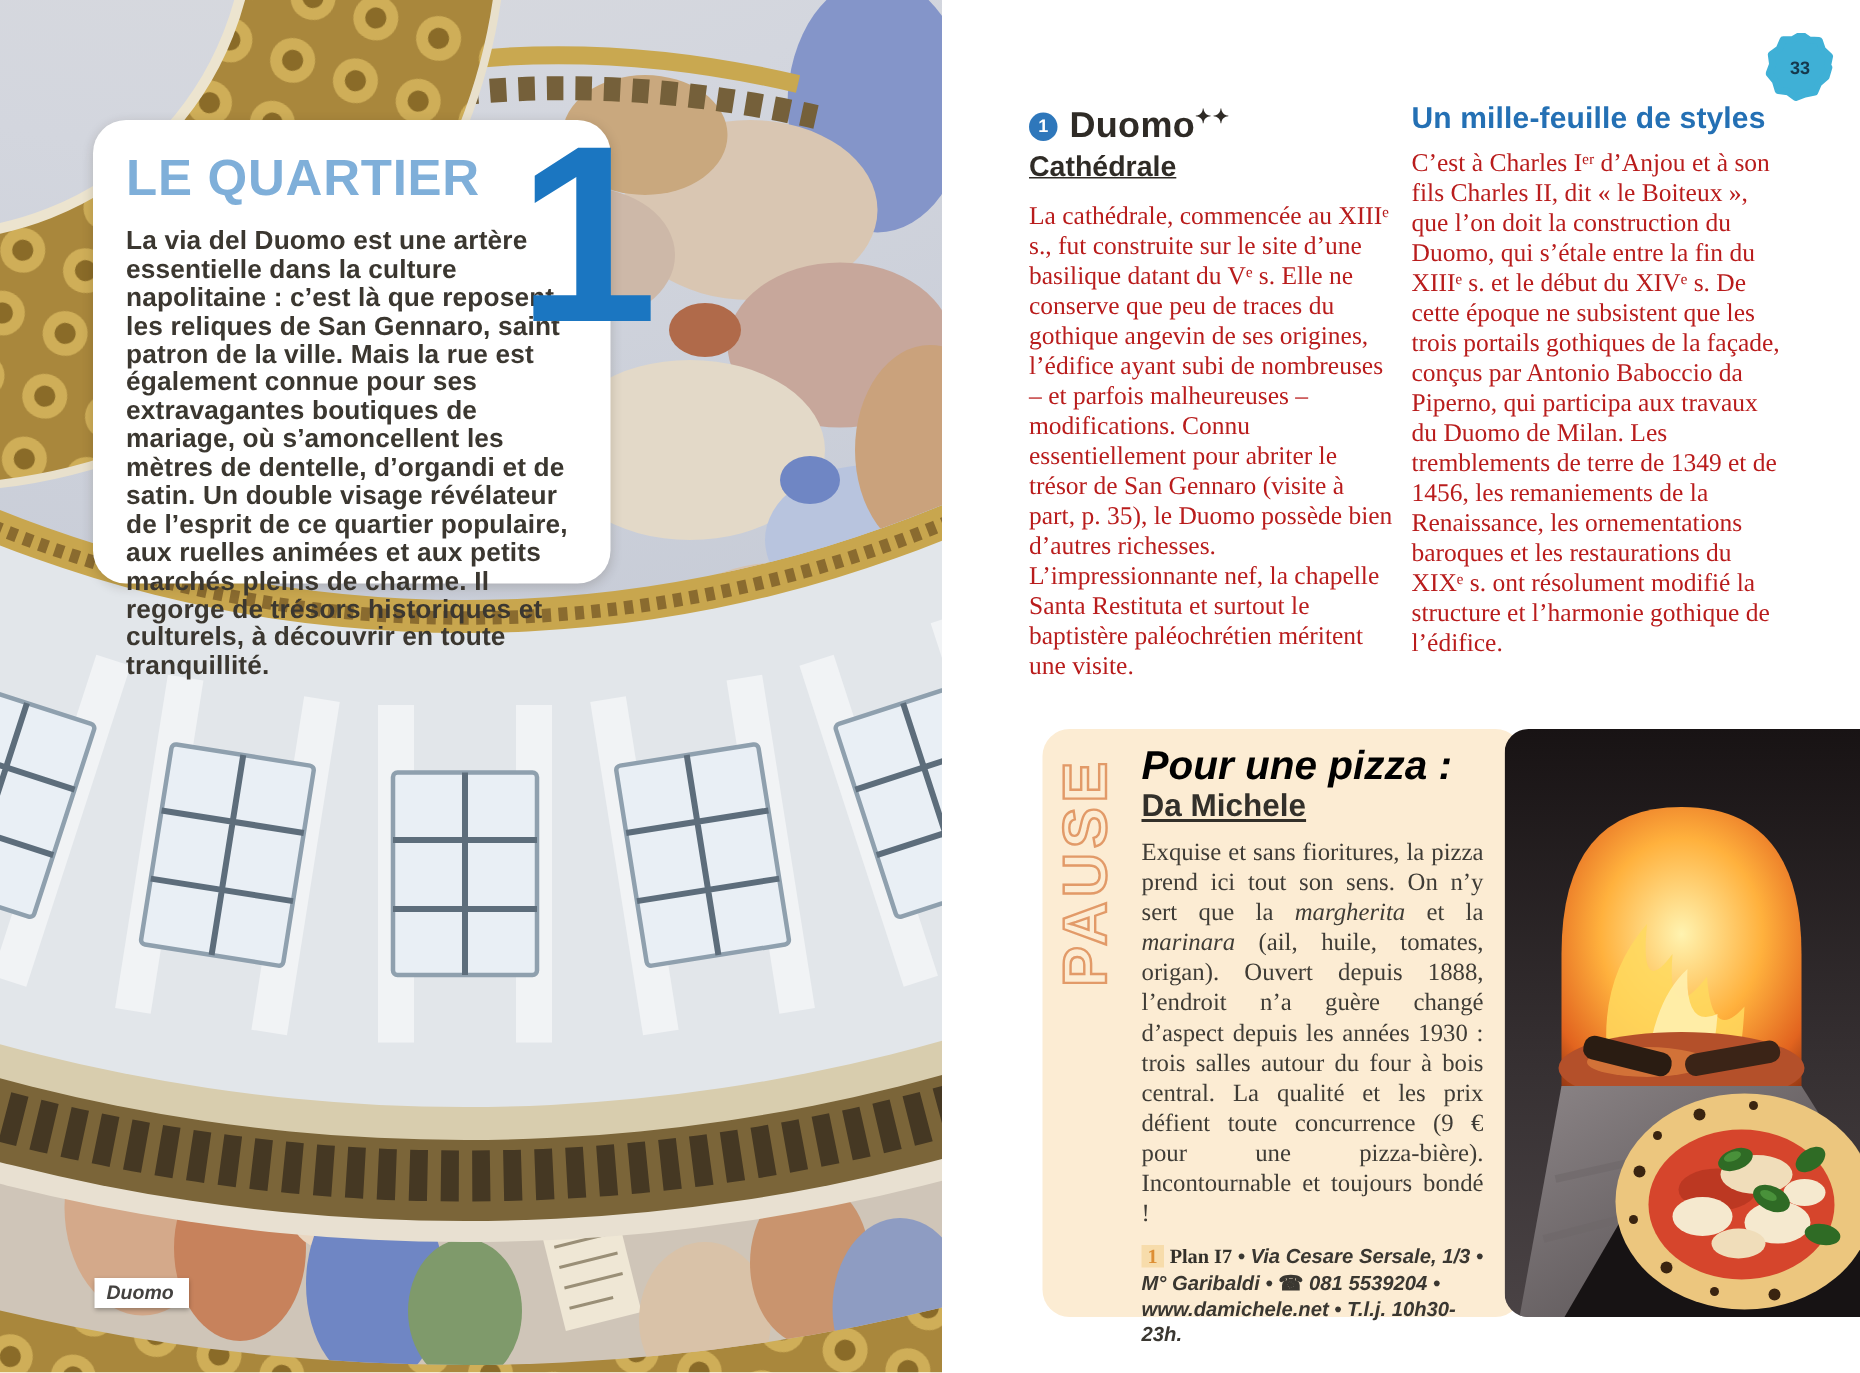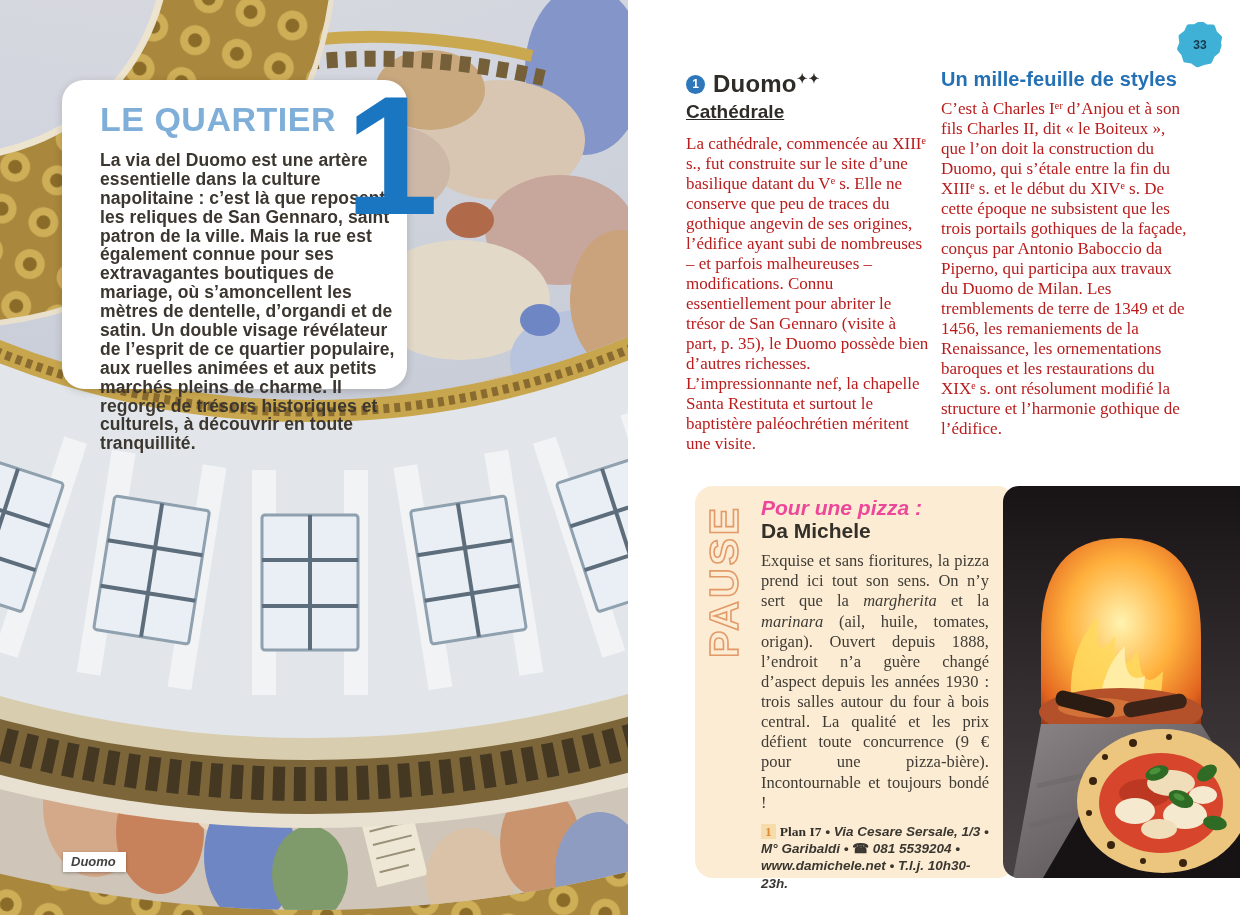--- a/index.html
+++ b/index.html
@@ -7,21 +7,21 @@
     width:1240px;height:915px;position:relative;overflow:hidden;
     background:#ffffff;font-family:"Liberation Sans",sans-serif;
   }
   
   .photo-left{position:absolute;left:0;top:0;width:628px;height:915px;overflow:hidden;}
   .photo-left svg{display:block;}
   
   .intro-card{
     position:absolute;left:62px;top:80px;width:345px;height:309px;
     background:#ffffff;border-radius:22px;box-sizing:border-box;
-    padding:22px 18px 0 38px;box-shadow:0 2px 8px rgba(40,30,10,.18);
+    padding:22px 18px 0 22px;box-shadow:0 2px 8px rgba(40,30,10,.18);
   }
   .intro-title-1{font-size:34px;font-weight:800;color:#7fafd9;letter-spacing:.5px;line-height:1;}
   .intro-title-2{margin-top:4px;line-height:1;}
   .intro-title-2 .du{font-size:34px;font-weight:800;color:#7fafd9;letter-spacing:.5px;vertical-align:6px;}
   .intro-title-2 .duomo{font-size:47px;font-weight:800;color:#332e27;letter-spacing:.5px;margin-left:6px;}
   .chapter-number{
     position:absolute;top:8px;right:6px;width:56px;text-align:center;
     font-size:168px;font-weight:700;color:#1b76c1;line-height:.82;
   }
   .intro-body{
@@ -64,22 +64,22 @@
     background:#fcecd3;border-radius:18px;
   }
   .pause-label{
     position:absolute;left:700px;top:494px;width:48px;height:175px;
     display:flex;align-items:center;justify-content:center;
     writing-mode:vertical-rl;transform:rotate(180deg);
     font-size:41px;font-weight:800;letter-spacing:3px;
     color:transparent;-webkit-text-stroke:1.6px #e29a68;
   }
   .pause-content{position:absolute;left:761px;top:496px;width:228px;}
-  .pause-title-1{font-size:21px;font-weight:800;font-style:italic;color:#ec4899;line-height:1.1;}
-  .pause-title-2{font-size:21px;font-weight:800;color:#33302a;line-height:1.15;}
+  .pause-title-1{font-size:27px;font-weight:800;font-style:italic;color:#000000;line-height:1.1;}
+  .pause-title-2{font-size:21px;font-weight:800;color:#33302a;line-height:1.15;text-decoration:underline;}
   .pause-body{
     font-family:"Liberation Serif",serif;font-size:16.5px;line-height:1.22;
     color:#3f3c36;margin-top:8px;text-align:justify;
   }
   .pause-body .it{font-style:italic;}
   .pause-info{margin-top:10px;font-size:13.5px;line-height:1.28;color:#3a3731;}
   .pause-info .marker{
     font-family:"Liberation Serif",serif;font-weight:700;font-style:normal;
     color:#dd8e33;background:#f7dcab;padding:0 4px;margin-right:4px;
   }

